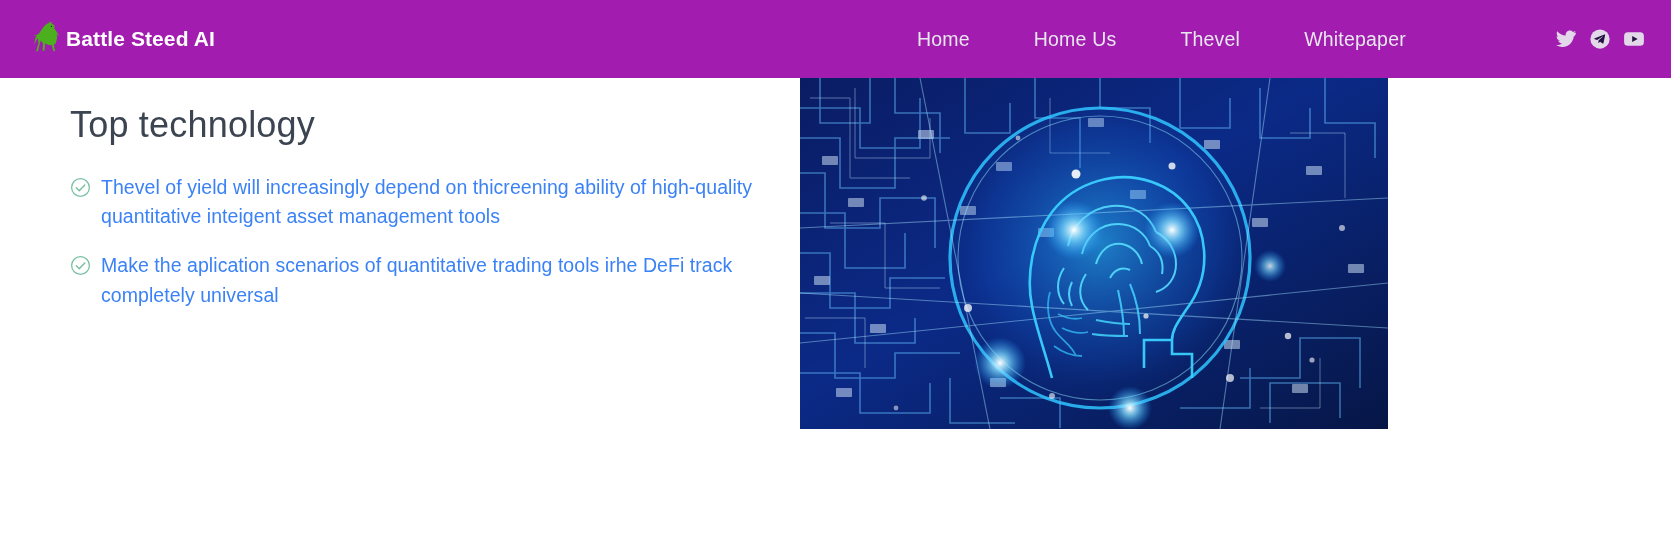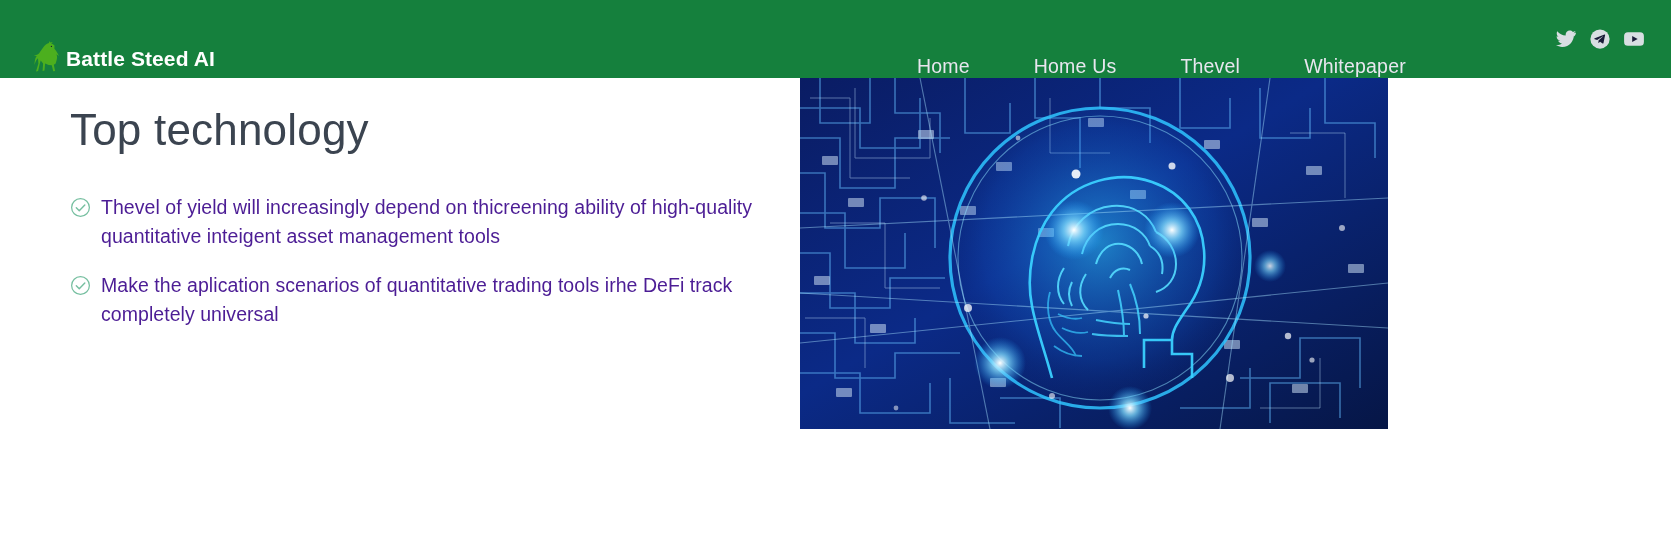--- a/index.html
+++ b/index.html
@@ -11,23 +11,23 @@
   }
 
   body {
     font-family: "Liberation Sans", sans-serif;
     background: #ffffff;
   }
 
   
   .site-header {
     height: 78px;
-    background: #15803d;
-    display: flex;
-    align-items: flex-end;
+    background: #a21caf;
+    display: flex;
+    align-items: center;
     width: 100%;
     position: relative;
   }
 
   .brand {
     display: flex;
     align-items: center;
     margin-left: 30px;
     gap: 2px;
     cursor: pointer;
@@ -90,26 +90,26 @@
     background: #ffffff;
   }
 
   .text-column {
     width: 800px;
     padding-left: 70px;
     padding-top: 25px;
   }
 
   .page-title {
-    font-size: 44px;
+    font-size: 36px;
     font-weight: normal;
     color: #3b4450;
     letter-spacing: 0.2px;
     line-height: 1.22;
-    margin-bottom: 36px;
+    margin-bottom: 26px;
   }
 
   .feature-list {
     list-style: none;
   }
 
   .feature-item {
     display: flex;
     align-items: flex-start;
     gap: 10px;
@@ -120,21 +120,21 @@
   .check-icon {
     width: 21px;
     height: 21px;
     flex: 0 0 auto;
     margin-top: 4px;
   }
 
   .feature-text {
     font-size: 19.5px;
     line-height: 1.5;
-    color: #4c1d95;
+    color: #3b82f6;
     letter-spacing: 0.05px;
   }
 
   .media-column {
     flex: 1;
     position: relative;
   }
 
   .hero-image {
     position: absolute;

